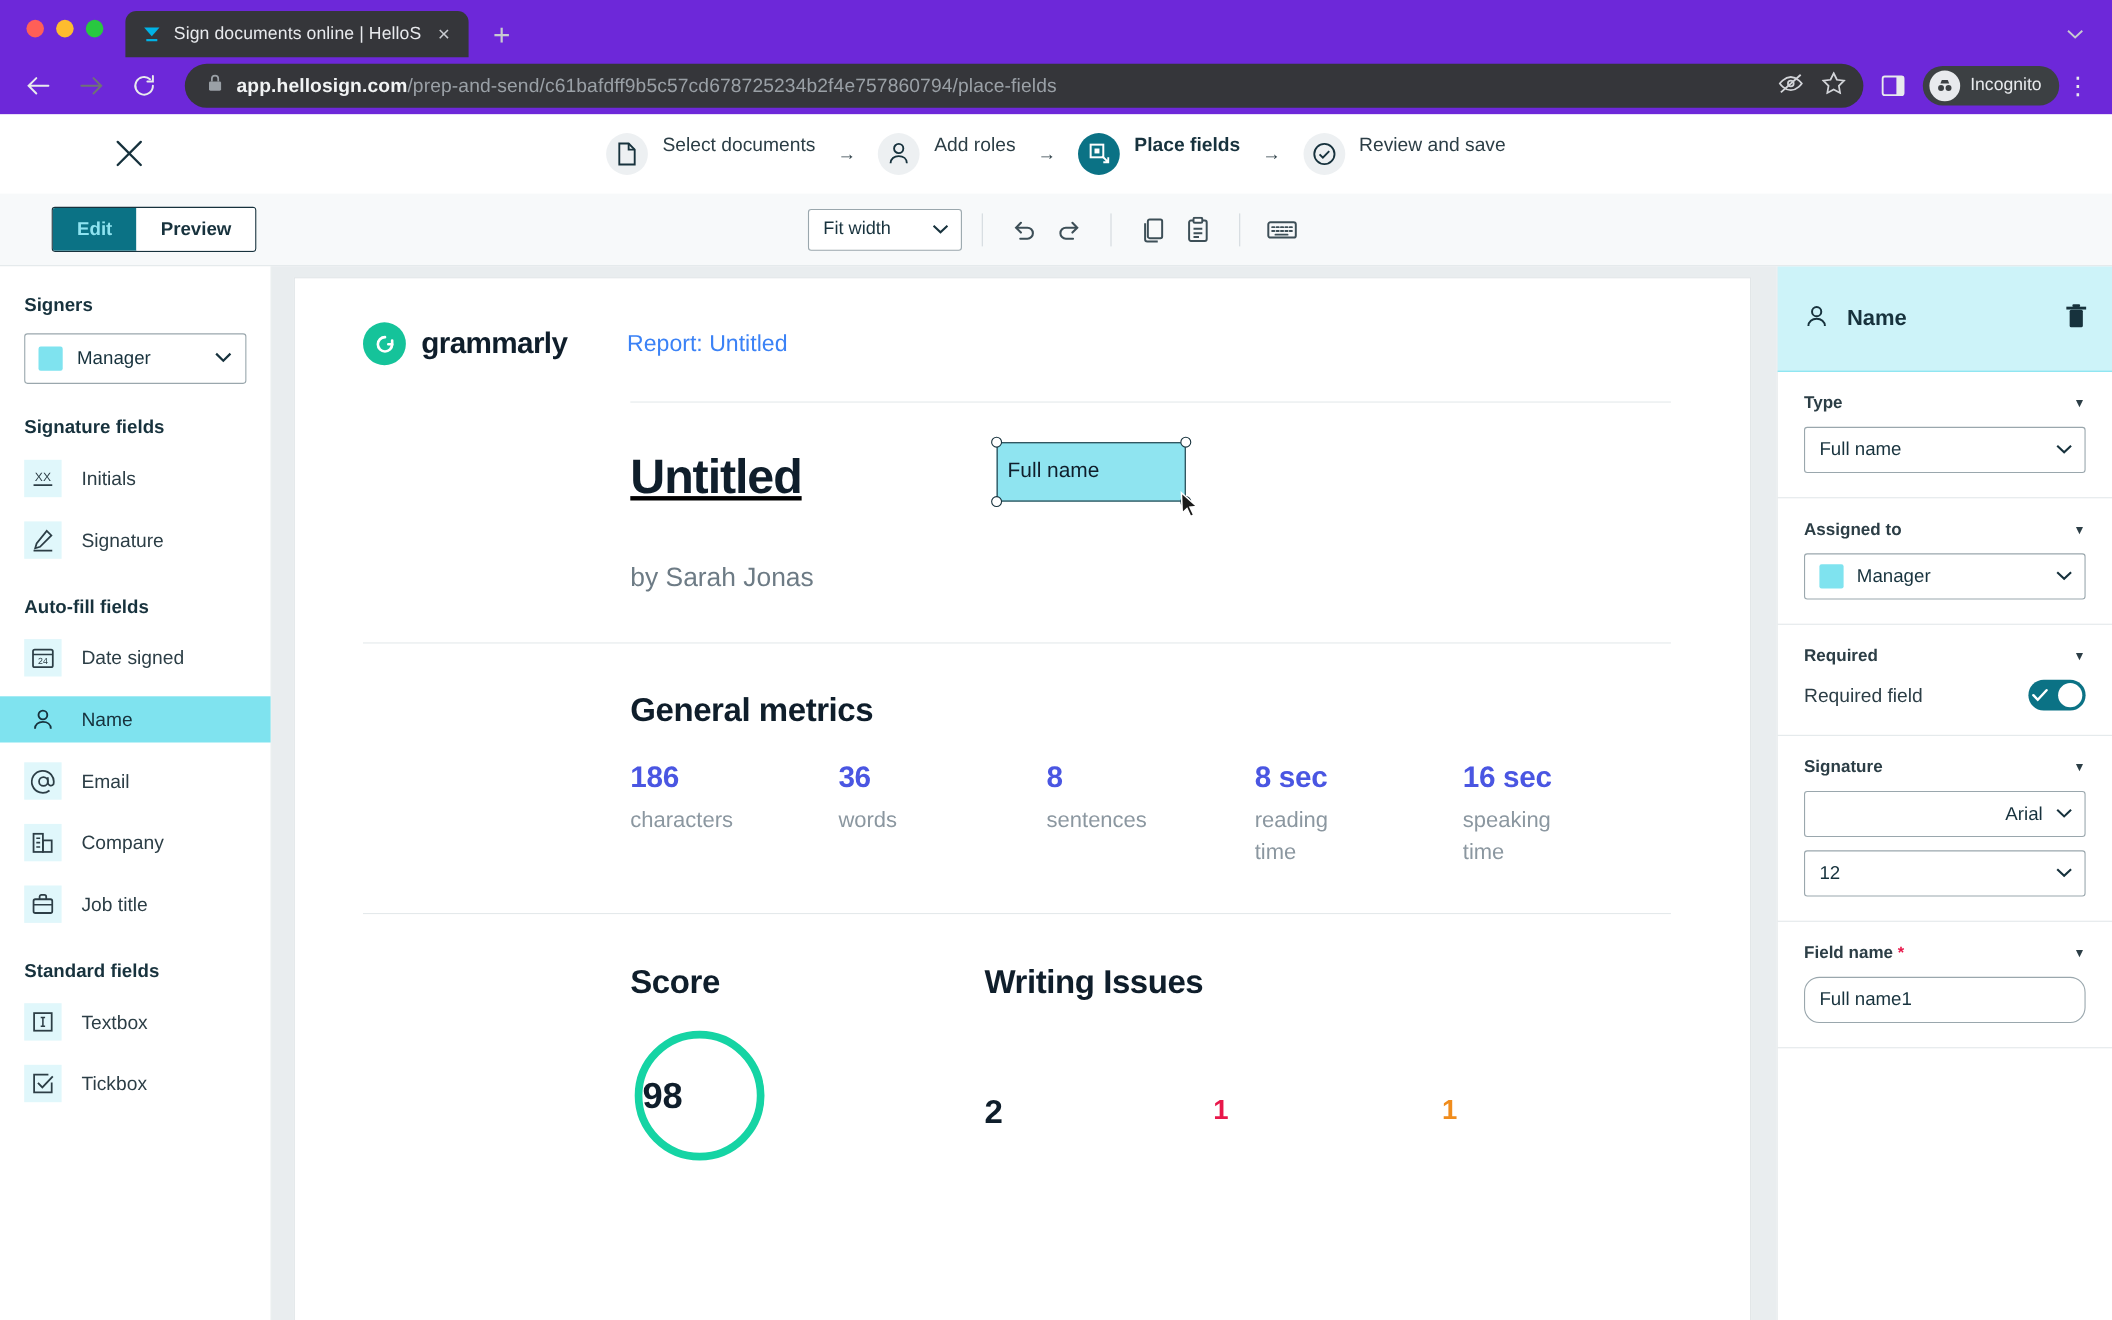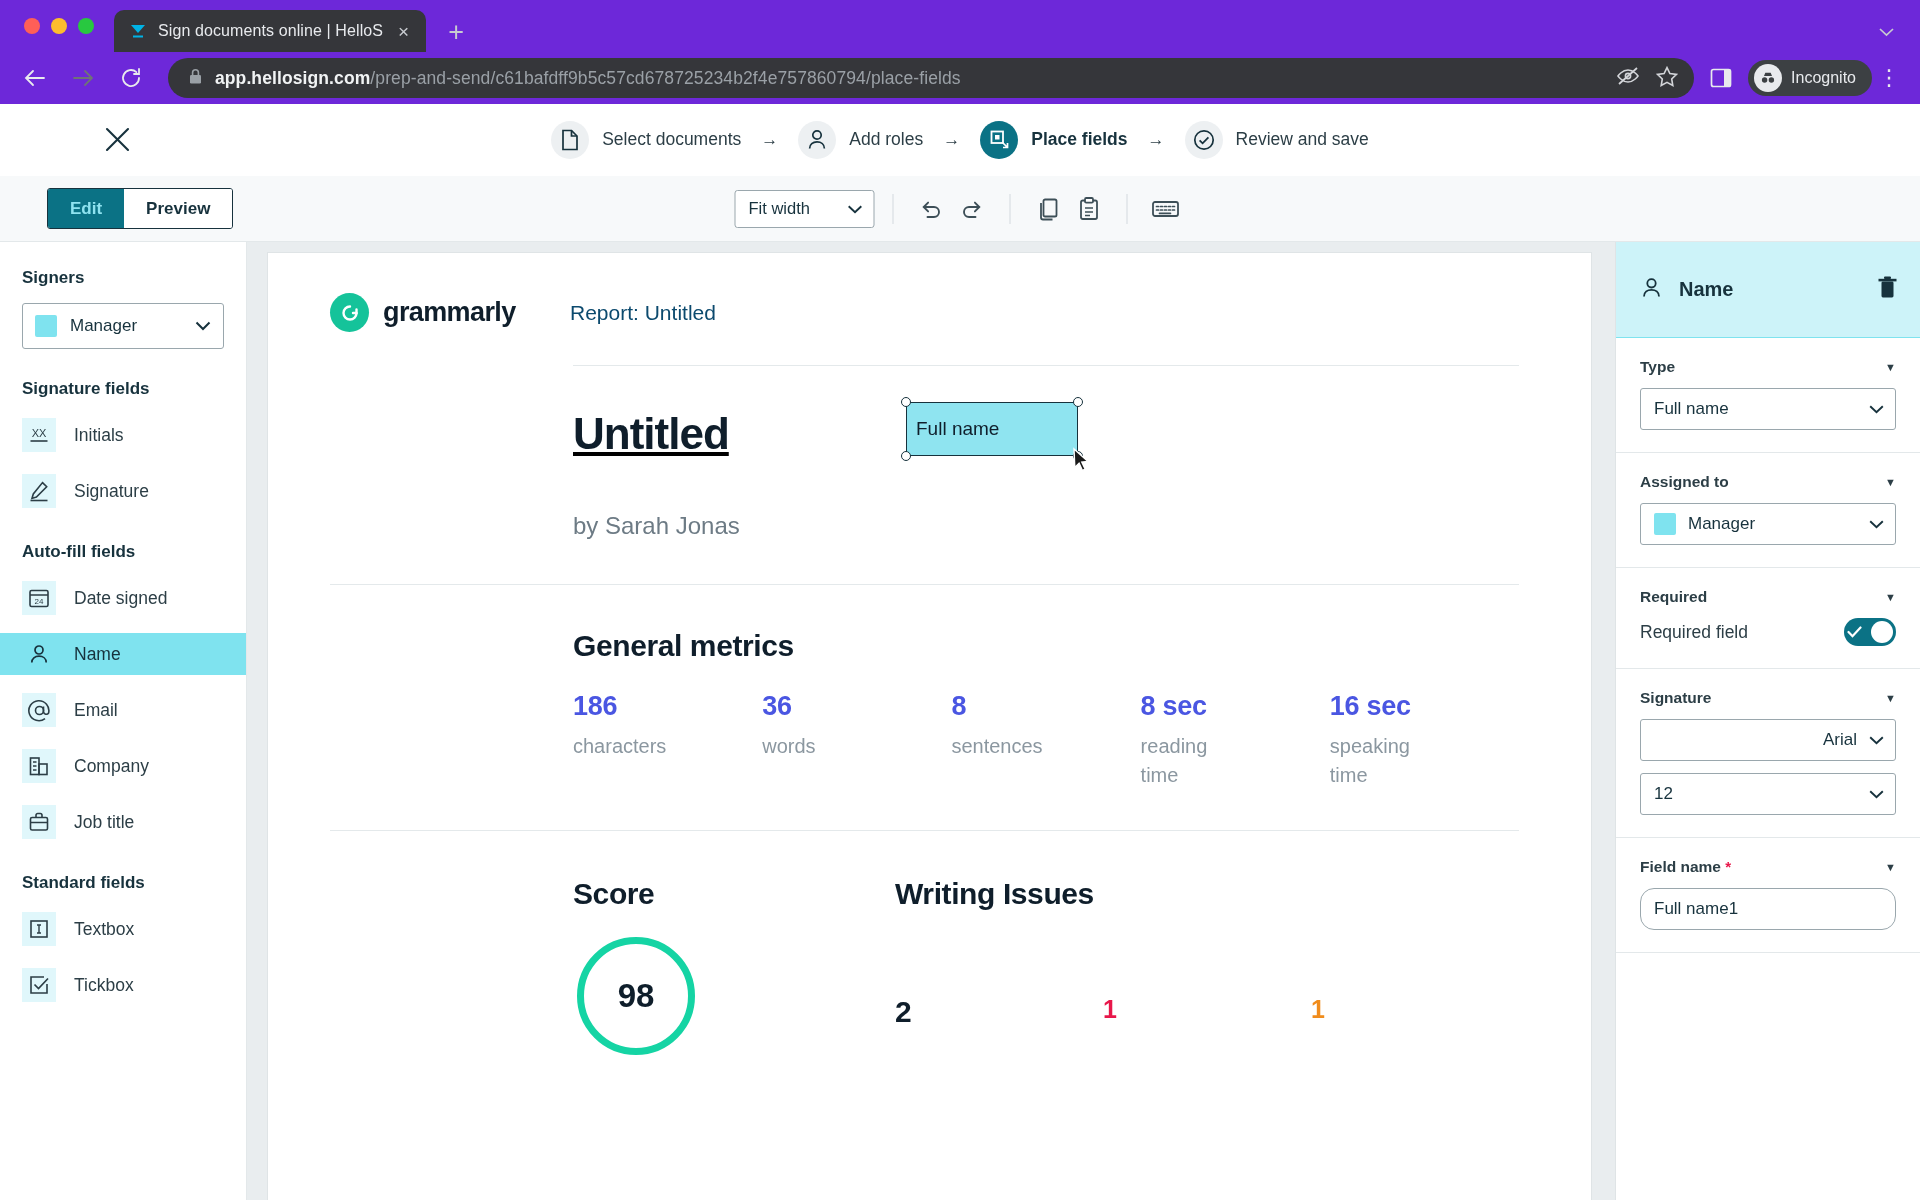--- a/index.html
+++ b/index.html
@@ -52,21 +52,21 @@
   .incog-av { width: 28px; height: 28px; border-radius: 50%; background: #e8eaed; display:flex; align-items:center; justify-content:center; }
   .kebab { color: #e8eaed; font-size: 22px; line-height: .6; letter-spacing: 0; width: 22px; text-align:center; }
 
   
   .app-header {
     height: 72px; background: #fff; display: flex; align-items: center;
     position: relative; border-bottom: 1px solid #ffffff;
   }
   .close-x { position: absolute; left: 100px; width: 34px; height: 34px; display:flex; align-items:center; justify-content:center; color:#1f2b33; }
   .stepper { margin: 0 auto; display: flex; align-items: center; gap: 0; }
-  .step { display: flex; align-items: center; gap: 13px; }
+  .step { display: flex; gap: 13px; }
   .step-bubble { width: 38px; height: 38px; border-radius: 50%; background: #edf0f2; display: flex; align-items: center; justify-content: center; }
   .step-bubble.active { background: #0b7285; }
   .step-label { font-size: 17.5px; color: #2c3e46; }
   .step-label.active { font-weight: bold; color: #17323d; }
   .step-arrow { color: #2c3e46; margin: 0 20px; font-size: 17px; }
 
   
   .subbar { height: 66px; background: #f7f9fa; display: flex; align-items: center; position: relative; border-bottom: 1px solid #e3e8ea; }
   .segmented { display: flex; margin-left: 47px; border: 1.5px solid #17323d; border-radius: 3px; overflow: hidden; height: 41px; }
   .seg { display: flex; align-items: center; justify-content: center; font-size: 17px; font-weight: bold; padding: 0 22px; }
@@ -105,21 +105,21 @@
   
   .canvas { flex: 1; background: #e9edef; padding: 10px 0 0 20px; overflow: hidden; position: relative; }
   .page {
     background: #fff; width: 1325px; height: 1000px; border: 1px solid #dfe4e6;
     padding: 40px 72px 0 62px; position: relative; overflow: hidden;
   }
   .doc-top { display: flex; align-items: center; gap: 0; }
   .gr-logo { display: flex; align-items: center; gap: 14px; width: 240px; }
   .gr-mark { width: 39px; height: 39px; border-radius: 50%; background: #15c39a; display:flex; align-items:center; justify-content:center; }
   .gr-word { font-size: 27px; font-weight: bold; color: #0f1e2b; letter-spacing: -.6px; }
-  .doc-report { font-size: 21px; color: #0c4a6e; }
+  .doc-report { font-size: 21px; color: #3b82f6; }
   .rule { height: 1px; background: #e4e9eb; margin: 33px 0 0 243px; }
   .rule.full { margin-left: 0; }
 
   .title-row { display: flex; align-items: flex-start; margin-top: 46px; padding-left: 243px; position: relative; text-decoration: underline; }
   .doc-title { font-size: 44px; font-weight: bold; color: #0f1e2b; letter-spacing: -1px; line-height: 1; }
   .doc-by { font-size: 24px; color: #6d7b85; padding-left: 243px; margin-top: 56px; }
 
   
   .field-box {
     position: absolute; left: 576px; top: -10px; width: 172px; height: 54px;
@@ -134,21 +134,21 @@
   .sec-h { font-size: 30px; font-weight: bold; color: #0f1e2b; padding-left: 243px; margin-top: 44px; letter-spacing: -.4px; }
   .metrics { display: flex; padding-left: 243px; margin-top: 28px; }
   .metric { width: 215px; }
   .m-val { font-size: 27px; font-weight: bold; color: #4a56e2; letter-spacing: -.3px; }
   .m-lab { font-size: 20px; color: #8b97a0; margin-top: 10px; max-width: 110px; line-height: 1.45; }
 
   .sec-row { display: flex; padding-left: 243px; margin-top: 46px; }
   .sec-col-a { width: 425px; }
   .score-ring {
     width: 118px; height: 118px; border-radius: 50%; border: 7px solid #15d4a4;
-    display: flex; align-items: center; justify-content: center; margin-top: 26px; margin-left: 4px;
+    display: flex; align-items: center; margin-top: 26px; margin-left: 4px;
   }
   .score-num { font-size: 33px; font-weight: bold; color: #0f1e2b; }
   .issues { display: flex; margin-top: 84px; }
   .issue { width: 208px; font-size: 30px; font-weight: bold; }
   .issue.n { color: #0f1e2b; }
   .issue.r { color: #e8174a; font-size: 25px; }
   .issue.o { color: #f08c1c; font-size: 25px; }
 
   
   .props { width: 305px; flex: 0 0 305px; background: #fff; border-left: 1px solid #dfe4e6; display: flex; flex-direction: column; }

